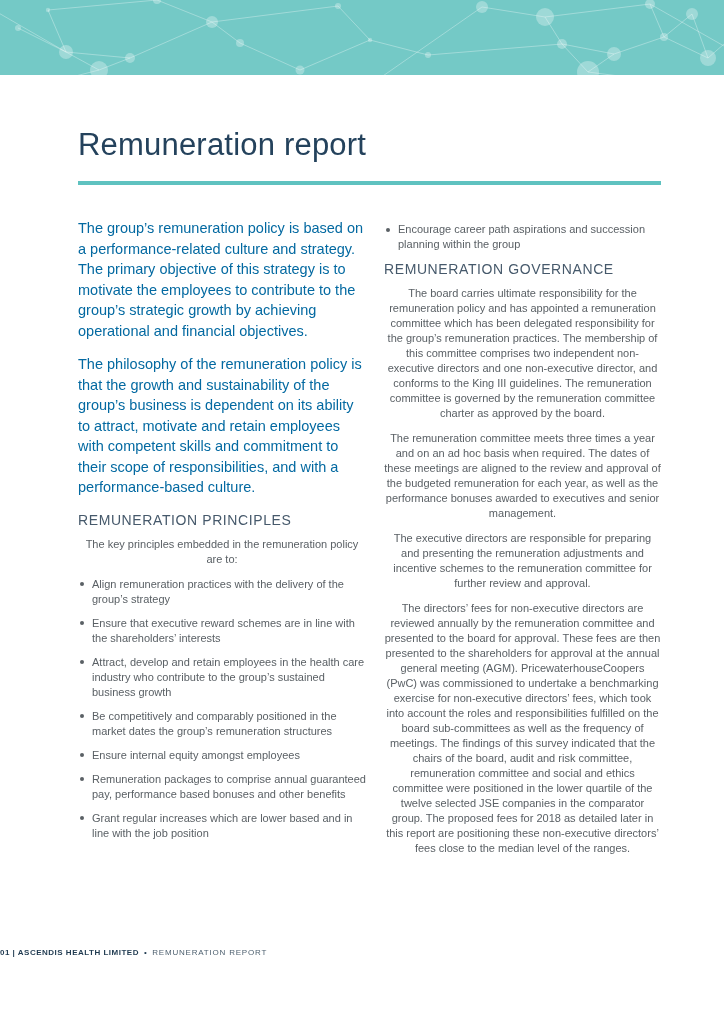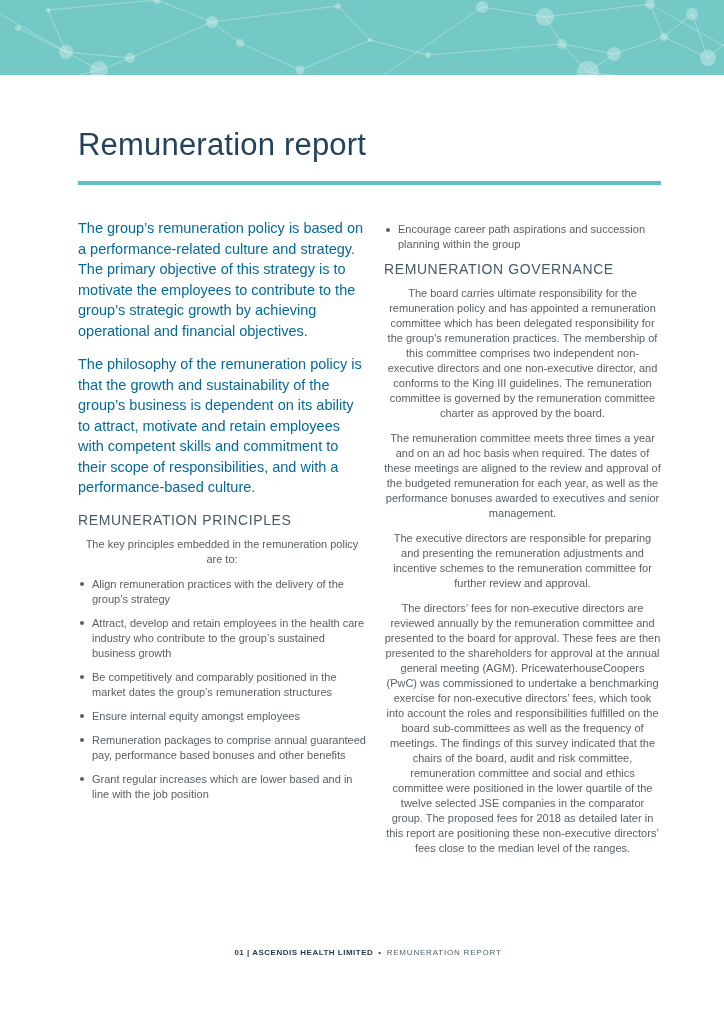--- a/index.html
+++ b/index.html
@@ -76,26 +76,25 @@
     width:4px; height:4px;
     border-radius:50%;
     background:#5a6065;
     flex:none;
     margin-top:5.5px;
     margin-left:2px;
   }
   .page-footer {
     position:absolute;
     top:948px; left:0; right:0;
-    text-align:center;
+    text-align:left;
     font-size:8px;
     letter-spacing:0.5px;
     color:#1f3a50;
     white-space:nowrap;
-    margin-left:12px;
   }
   .footer-bold { font-weight:700; color:#1f3a50; }
   .footer-sep { margin:0 5px; color:#1f3a50; }
   .footer-report { font-weight:400; color:#4c5f6e; letter-spacing:0.8px; }
 </style>
 </head>
 <body>
 
 <div class="banner">
   <svg width="724" height="75" viewBox="0 0 724 75" aria-hidden="true">
@@ -173,20 +172,24 @@
       <h2 class="section-heading">REMUNERATION PRINCIPLES</h2>
       <p class="body-paragraph">The key principles embedded in the remuneration policy are to:</p>
 
       <ul class="bullet-list">
         <li class="bullet-item">
             <span class="bullet-dot"></span>
             <span>Align remuneration practices with the delivery of the group’s strategy</span>
           </li>
         <li class="bullet-item">
             <span class="bullet-dot"></span>
+            <span>Ensure that executive reward schemes are in line with the shareholders’ interests</span>
+          </li>
+        <li class="bullet-item">
+            <span class="bullet-dot"></span>
             <span>Attract, develop and retain employees in the health care industry who contribute to the group’s sustained business growth</span>
           </li>
         <li class="bullet-item">
             <span class="bullet-dot"></span>
             <span>Be competitively and comparably positioned in the market dates the group’s remuneration structures</span>
           </li>
         <li class="bullet-item">
             <span class="bullet-dot"></span>
             <span>Ensure internal equity amongst employees</span>
           </li>

